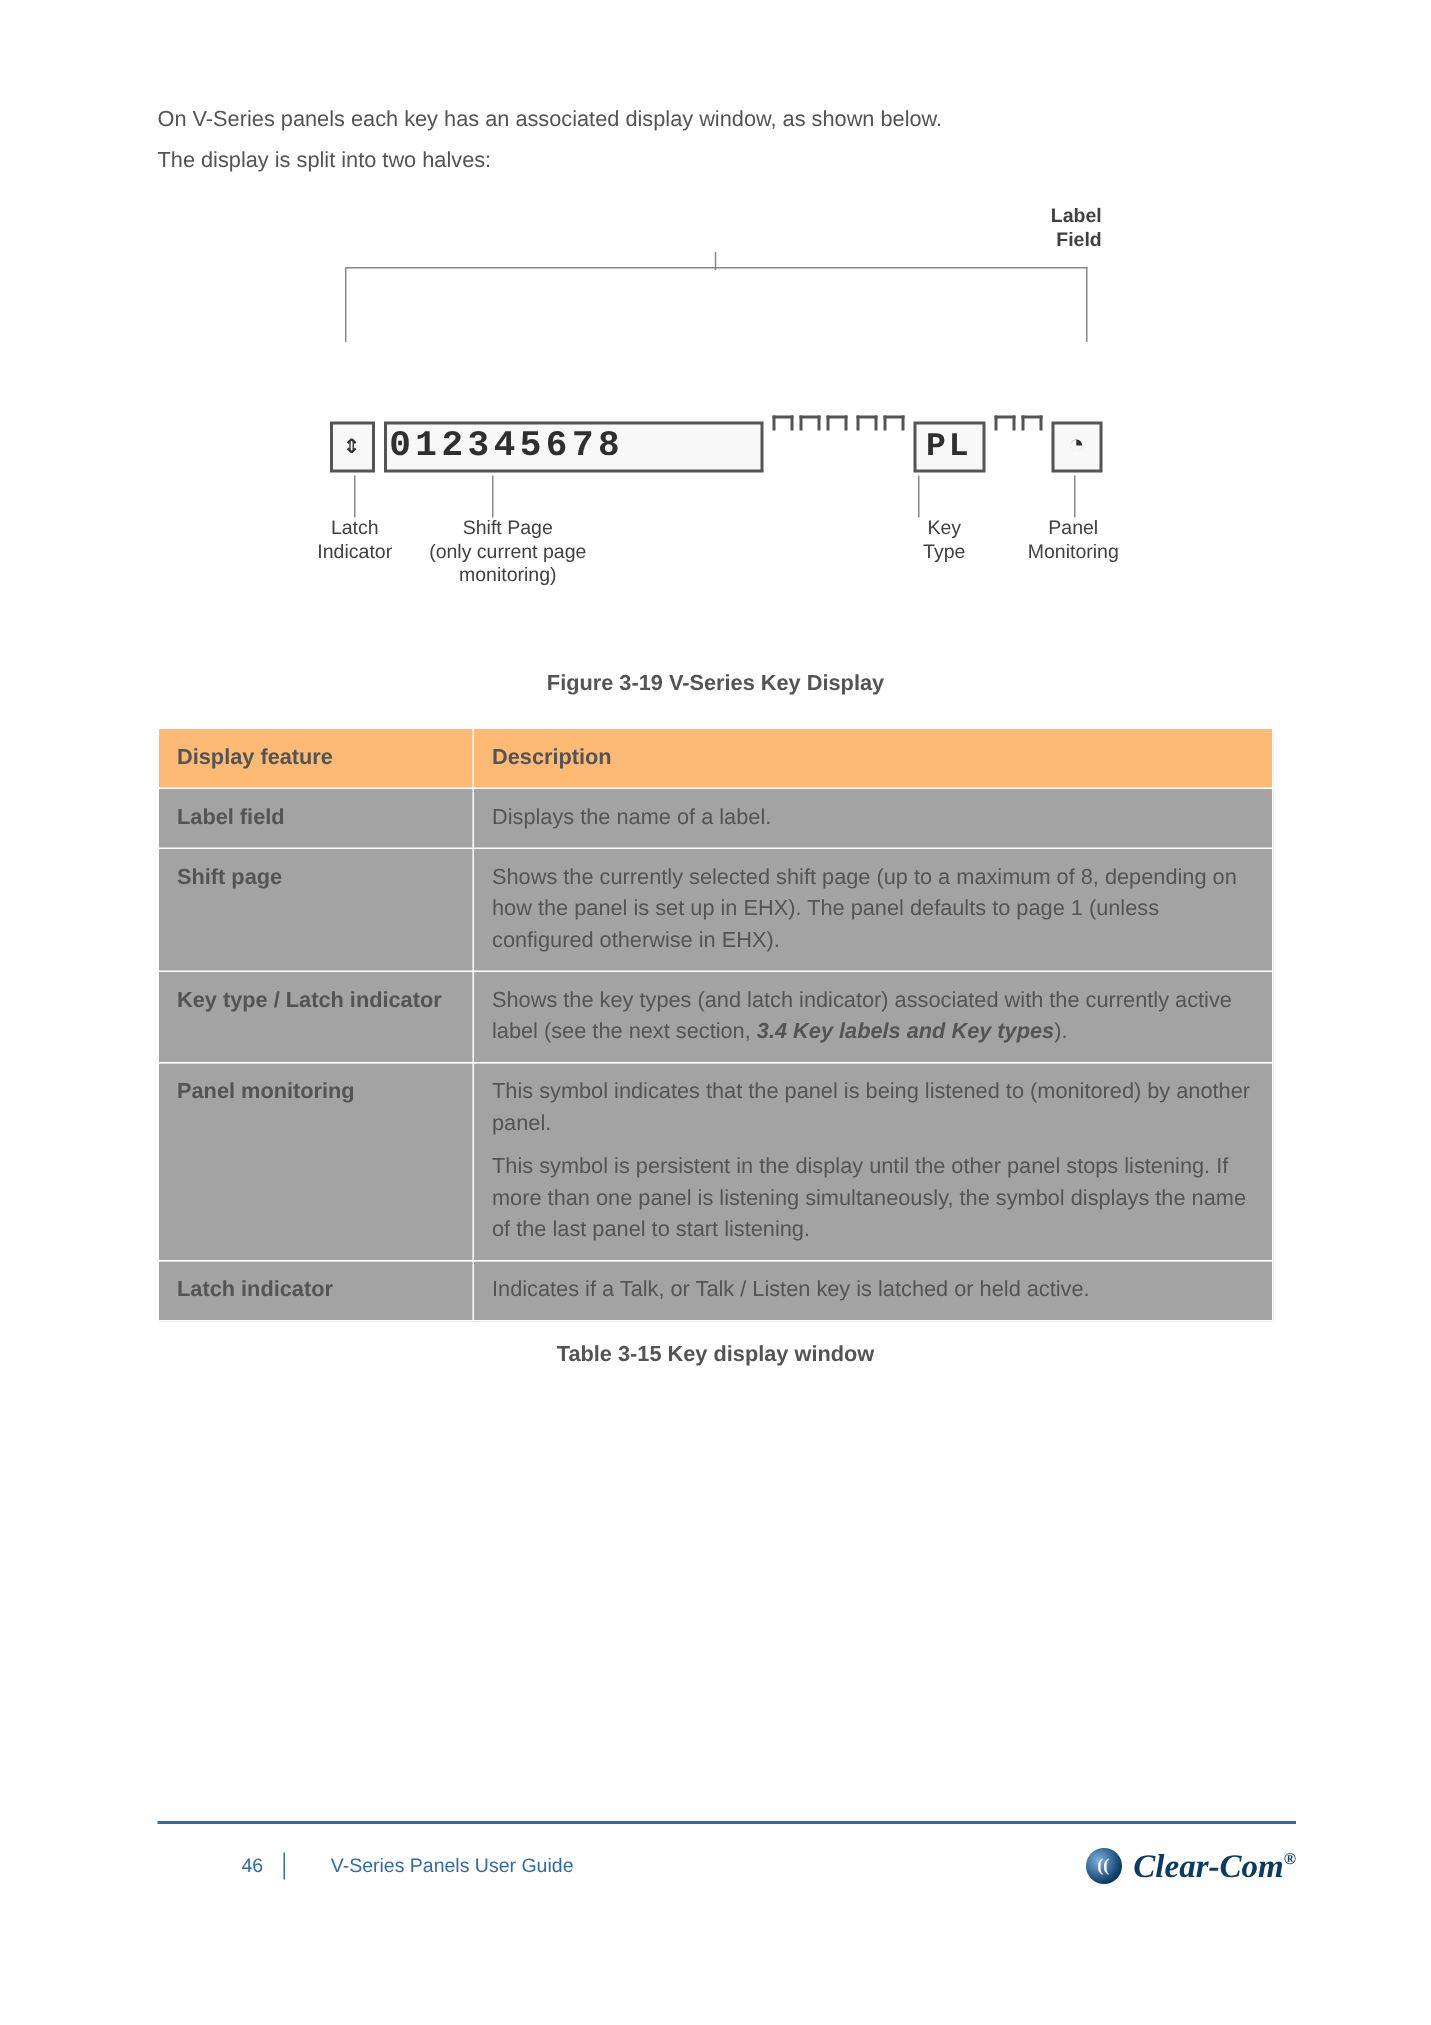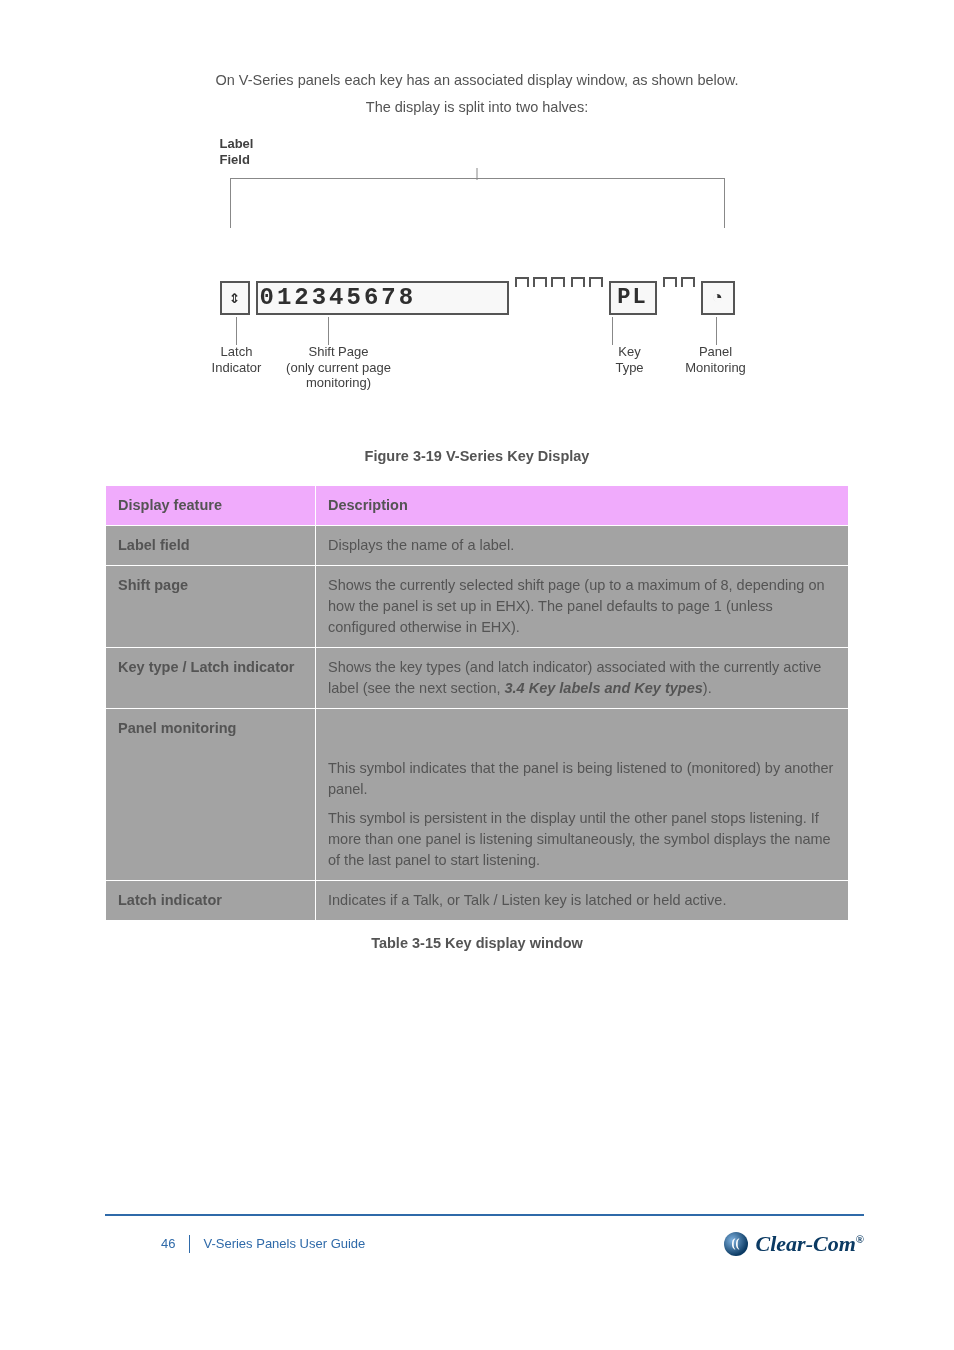--- a/index.html
+++ b/index.html
@@ -7,29 +7,29 @@
     width: 954px;
     height: 1350px;
     font-family: Arial, Helvetica, sans-serif;
     background: #fff;
     color: #545454;
     position: relative;
     font-size: 14.5px;
     line-height: 1.45;
   }
   .page { padding: 70px 105px 0 105px; }
-  .intro { margin-bottom: 14px; text-align: center; }
+  .intro { margin-bottom: 14px; }
   .intro p { margin-bottom: 6px; }
 
   .figure { position: relative; width: 515px; height: 280px; margin: 18px auto 30px auto; }
 
   .lbl-top {
     position: absolute;
     left: 0; right: 0; top: 0;
-    text-align: left;
+    text-align: right;
     font-size: 13px;
     font-weight: bold;
     color: #404040;
     line-height: 1.2;
   }
 
   .bracket-wrap {
     position: absolute;
     top: 42px; left: 10px; right: 10px;
     height: 50px;
@@ -94,21 +94,21 @@
     margin-top: 6px;
   }
   table.info th, table.info td {
     border: 1px solid #fff;
     padding: 9px 12px;
     text-align: left;
     vertical-align: top;
     font-size: 14.5px;
     color: #545454;
   }
-  table.info th { background: #f0abfc; font-weight: bold; }
+  table.info th { background: #fdba74; font-weight: bold; }
   table.info td { background: #a3a3a3; }
   table.info td.term { font-weight: bold; width: 210px; }
   .table-caption { text-align:center; font-weight:bold; margin-top:12px; }
 
   .footer {
     position: absolute;
     left: 105px; right: 90px; bottom: 90px;
   }
   .footer-rule {
     height: 4px;
@@ -118,21 +118,21 @@
     display: flex;
     justify-content: space-between;
     align-items: center;
     margin-top: 10px;
     color: #2f6aa9;
     font-size: 13px;
   }
   .footer-page {
     border-right: 1px solid #2f6aa9;
     padding-right: 14px;
-    margin-right: 13px;
+    margin-right: 30px;
   }
   .footer-left { display:flex; align-items:center; padding-left: 56px;}
   .brand {
     display: flex; align-items: center; gap: 8px;
     color: #0b3a63; font-weight: bold; font-style: italic;
     font-size: 22px; font-family: Georgia, 'Times New Roman', serif;
   }
   .brand-mark {
     width: 24px; height: 24px; border-radius: 50%;
     background: radial-gradient(circle at 35% 35%, #7fb2e0 0%, #0b3a63 70%);
@@ -225,21 +225,21 @@
       </tr>
       <tr>
         <td class="term">Key type / Latch indicator</td>
         <td>
           <span>Shows the key types (and latch indicator) associated with the currently active label (see the next section, </span><i><b><span>3.4 Key labels and Key types</span></b></i><span>).</span>
         </td>
       </tr>
       <tr>
         <td class="term">Panel monitoring</td>
         <td>
-          <p style="margin-bottom:8px;margin-top:40px;">This symbol indicates that the panel is being listened to (monitored) by another panel.</p>
+          <p style="margin-bottom:8px;">This symbol indicates that the panel is being listened to (monitored) by another panel.</p>
           <p>This symbol is persistent in the display until the other panel stops listening. If more than one panel is listening simultaneously, the symbol displays the name of the last panel to start listening.</p>
         </td>
       </tr>
       <tr>
         <td class="term">Latch indicator</td>
         <td>Indicates if a Talk, or Talk / Listen key is latched or held active.</td>
       </tr>
     </tbody>
   </table>
 

